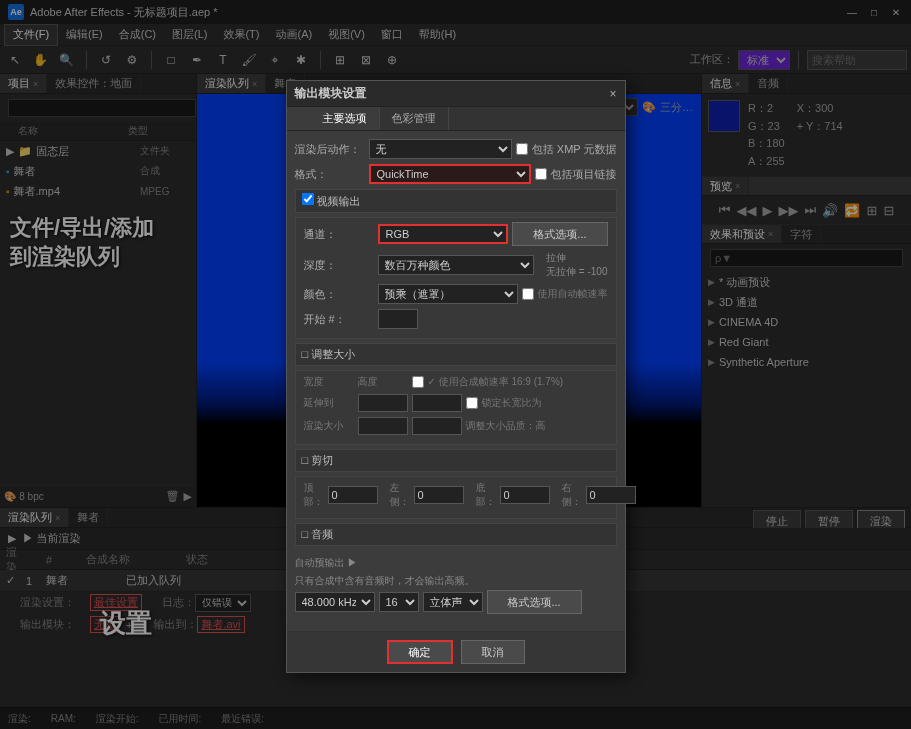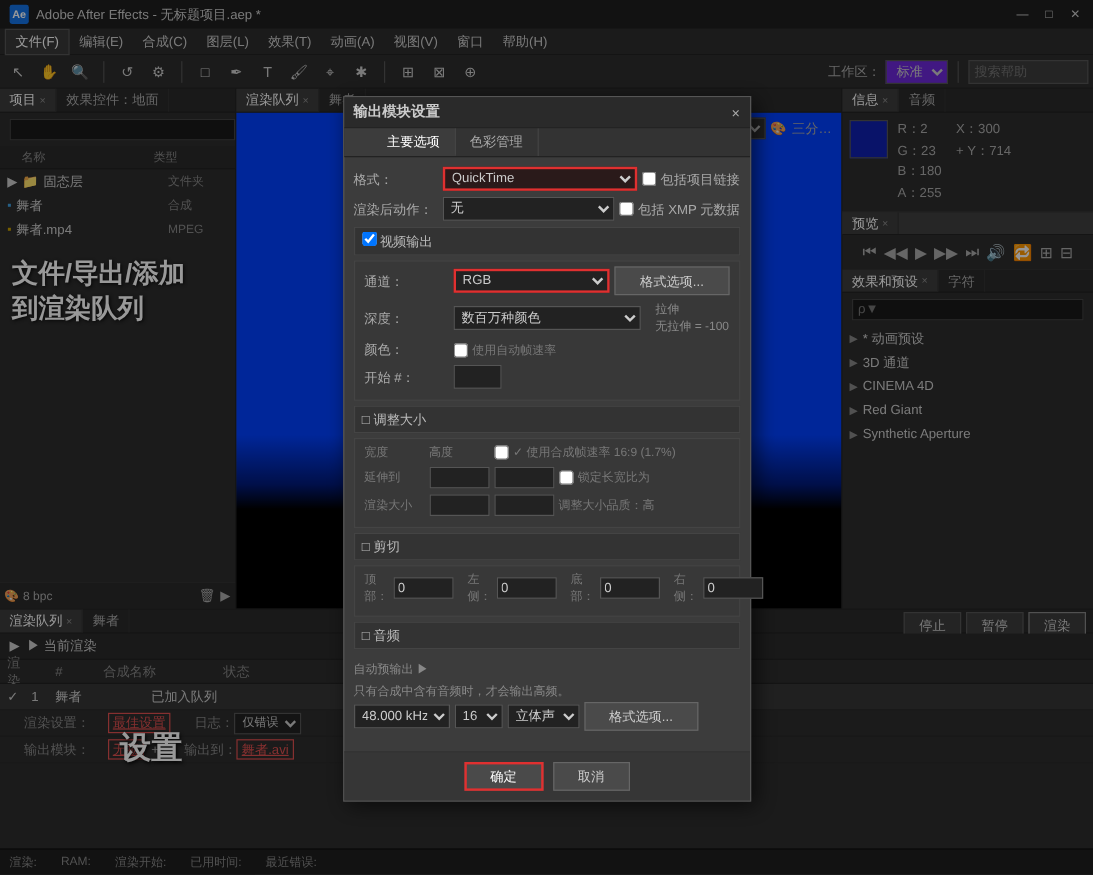--- a/index.html
+++ b/index.html
@@ -924,35 +924,35 @@
       <span id="modal-title">输出模块设置</span>
       <span id="modal-close">×</span>
     </div>
     <div id="modal-tabs">
       <div class="modal-tab active">主要选项</div>
       <div class="modal-tab">色彩管理</div>
     </div>
     <div id="modal-body">
 
       <div class="form-row">
+        <span class="form-label">渲染后动作：</span>
+        <select class="form-select">
+          <option>无</option>
+        </select>
+        <input type="checkbox" class="form-checkbox" style="">
+        <span class="checkbox-label">包括 XMP 元数据</span>
+      </div>
+
+      <div class="form-row">
         <span class="form-label">格式：</span>
         <select class="form-select form-input highlighted">
           <option>QuickTime</option>
         </select>
         <input type="checkbox" class="form-checkbox" style="">
         <span class="checkbox-label">包括项目链接</span>
-      </div>
-
-      <div class="form-row">
-        <span class="form-label">渲染后动作：</span>
-        <select class="form-select">
-          <option>无</option>
-        </select>
-        <input type="checkbox" class="form-checkbox" style="">
-        <span class="checkbox-label">包括 XMP 元数据</span>
       </div>
 
       <div class="section-header">
         <input type="checkbox" checked="" class="form-checkbox" style="">
         <span>视频输出</span>
       </div>
       <div class="section-content">
         <div class="form-row">
           <span class="form-label">通道：</span>
           <select class="form-select highlighted" style="border:2px solid #e03030;">
@@ -962,20 +962,23 @@
         </div>
         <div class="form-row">
           <span class="form-label">深度：</span>
           <select class="form-select">
             <option>数百万种颜色</option>
           </select>
           <span style="font-size:10px; color:#888; margin-left:8px;">拉伸<br>无拉伸 = -100</span>
         </div>
         <div class="form-row">
           <span class="form-label">颜色：</span>
+          <select class="form-select">
+            <option>预乘（遮罩）</option>
+          </select>
           <input type="checkbox" class="form-checkbox" style="">
           <span class="checkbox-label gray-text">使用自动帧速率</span>
         </div>
         <div class="form-row">
           <span class="form-label">开始 #：</span>
           <input type="text" class="form-input" value="" style="width: 40px; flex: 0 0 auto;">
         </div>
       </div>
 
       <div class="section-header">

